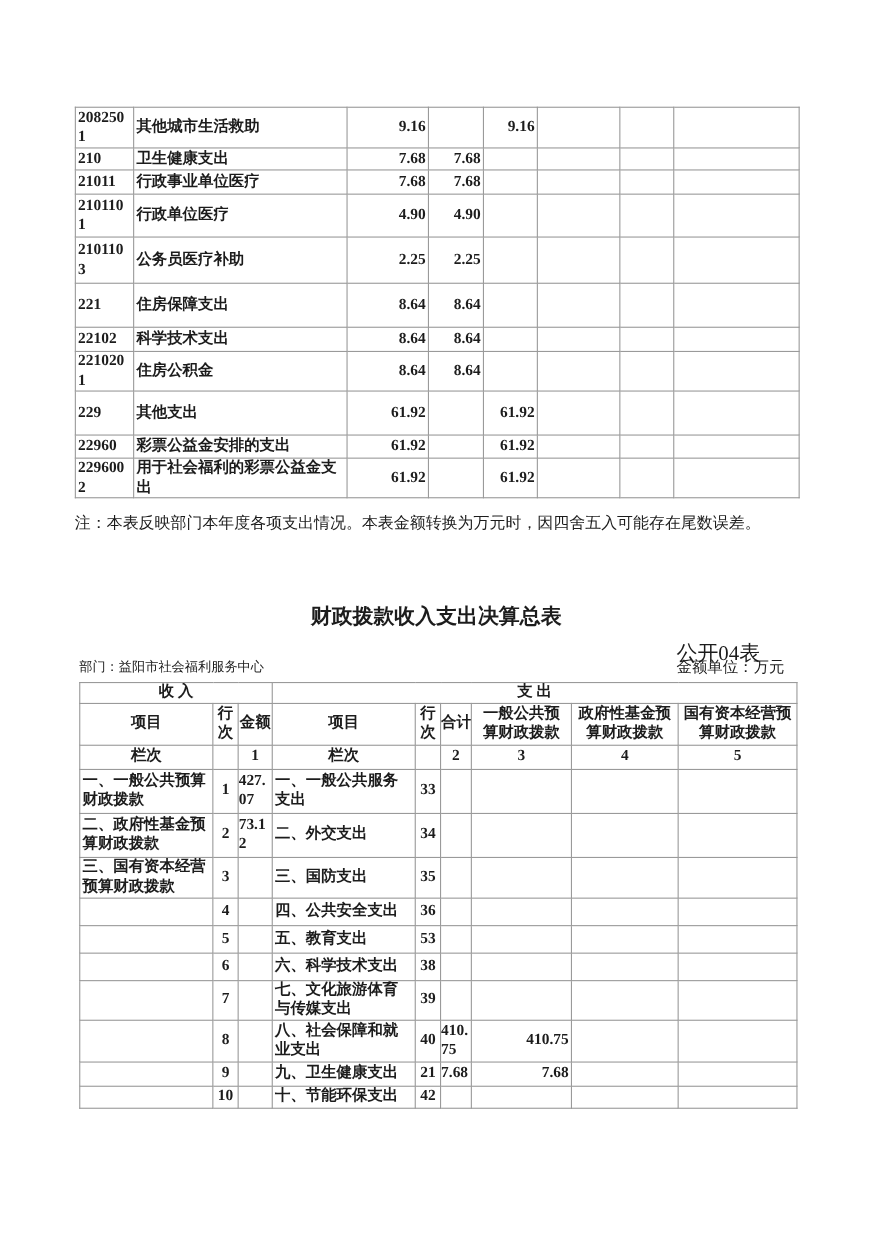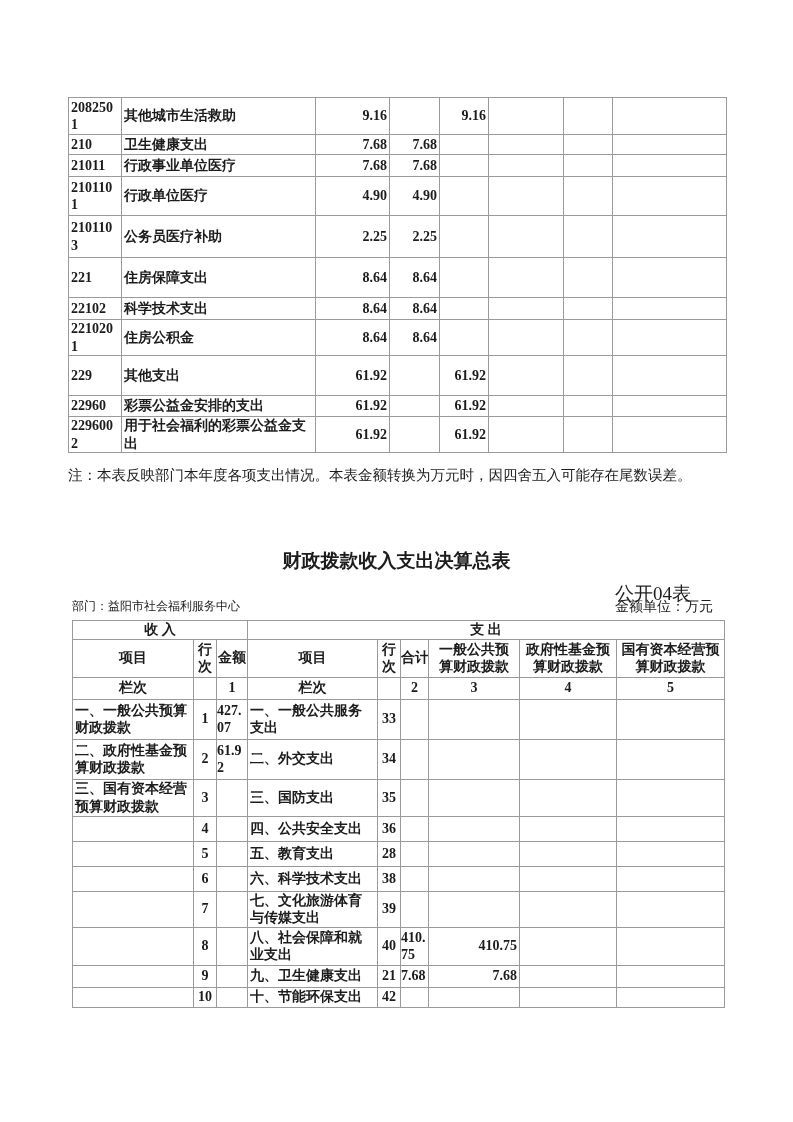--- a/index.html
+++ b/index.html
@@ -256,21 +256,21 @@
         <td class="cc">33</td>
         <td class="crn"></td>
         <td class="cr"></td>
         <td class="cr"></td>
         <td class="cr"></td>
       </tr>
       <tr>
         <td class="cl">二、政府性基金预
 算财政拨款</td>
         <td class="cc">2</td>
-        <td class="crn">61.9
+        <td class="crn">73.1
 2</td>
         <td class="cl">二、外交支出</td>
         <td class="cc">34</td>
         <td class="crn"></td>
         <td class="cr"></td>
         <td class="cr"></td>
         <td class="cr"></td>
       </tr>
       <tr>
         <td class="cl">三、国有资本经营
@@ -293,21 +293,21 @@
         <td class="crn"></td>
         <td class="cr"></td>
         <td class="cr"></td>
         <td class="cr"></td>
       </tr>
       <tr>
         <td class="cl"></td>
         <td class="cc">5</td>
         <td class="crn"></td>
         <td class="cl">五、教育支出</td>
-        <td class="cc">28</td>
+        <td class="cc">53</td>
         <td class="crn"></td>
         <td class="cr"></td>
         <td class="cr"></td>
         <td class="cr"></td>
       </tr>
       <tr>
         <td class="cl"></td>
         <td class="cc">6</td>
         <td class="crn"></td>
         <td class="cl">六、科学技术支出</td>

